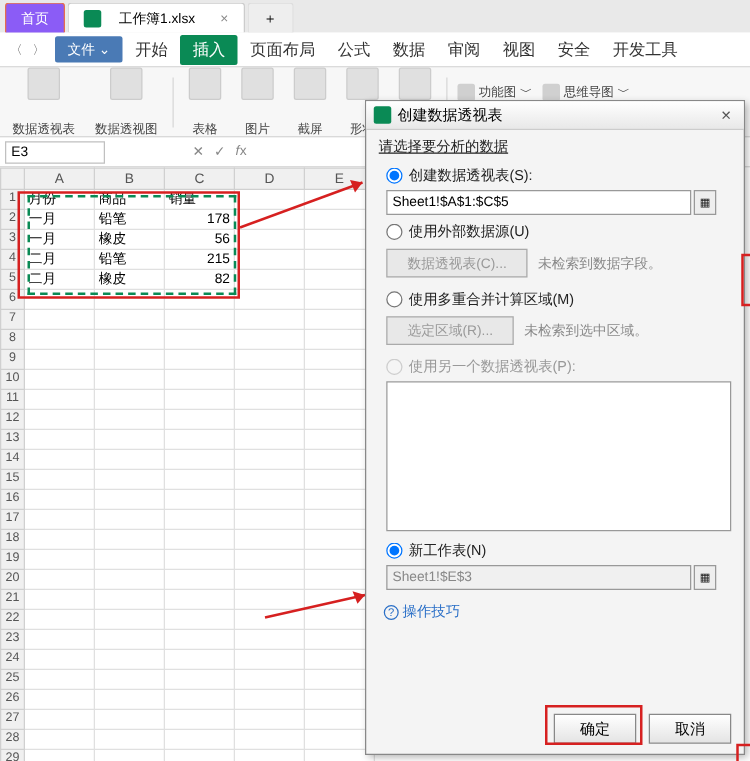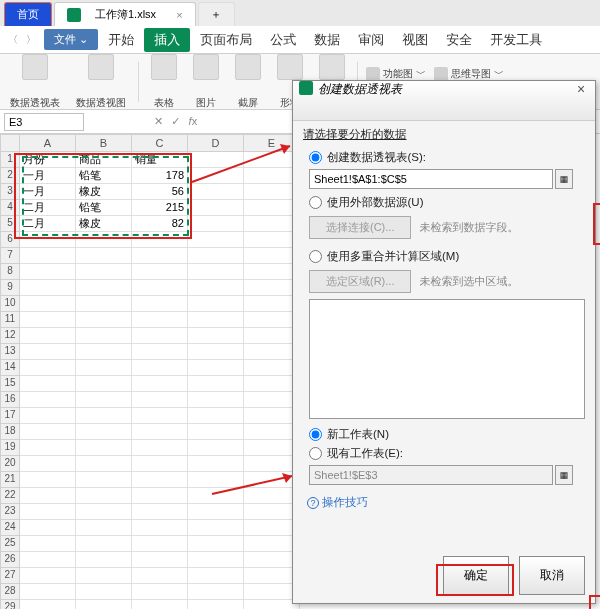--- a/index.html
+++ b/index.html
@@ -1,21 +1,21 @@
 <!DOCTYPE html>
 <html><head>
 <meta charset="utf-8">
 <style>
   * { box-sizing: border-box; margin: 0; padding: 0; font-family: "Microsoft YaHei", Arial, sans-serif; }
   body { width: 600px; height: 609px; background: #f0f0f0; position: relative; overflow: hidden; font-size: 12px; }
 
   .tabbar { height: 26px; background: #e9e9e9; display: flex; align-items: flex-end; padding-left: 4px; }
   .tab { padding: 4px 12px; background: #fff; border: 1px solid #ccc; border-bottom: none; margin-right: 2px; border-radius: 3px 3px 0 0; font-size: 11px; display:flex; align-items:center; gap:4px;}
   .tab.active { background: #fff; gap: 14px; }
-  .tab.home { background: #1d4ed8; color: #fff; border-color:#e56b4e; }
+  .tab.home { background: #8b5cf6; color: #fff; border-color:#e56b4e; }
   .wps-icon { width:14px; height:14px; background:#0a8a55; border-radius:2px; display:inline-block;}
   .tab .close { margin-left:6px; color:#888; }
 
   .ribbon-tabs { height: 28px; background: #fff; border-bottom: 1px solid #d0d0d0; display: flex; align-items: center; padding: 0 8px; gap: 2px; }
   .ribbon-tabs .file { background:#4a7ab5; color:#fff; padding:3px 10px; border-radius:2px; font-size:11px;}
   .ribbon-tabs .rtab { padding: 3px 8px; font-size: 13px; color: #333; cursor: pointer; }
   .ribbon-tabs .rtab.active { background: #0a8a55; color: #fff; border-radius: 2px; padding:3px 10px;}
   .ribbon-tabs .chev { font-size:10px; color:#666; margin-right:6px;}
 
   .ribbon { height: 56px; background: #f7f7f7; border-bottom: 1px solid #d0d0d0; display:flex; align-items:center; padding:0 6px; gap:8px;}
@@ -38,38 +38,38 @@
   .row { display: flex; height: 16px; }
   .rh { width: 20px; border: 1px solid #d0d0d0; border-top: none; background: #f0f0f0; text-align: center; font-size: 10px; line-height: 14px; color:#555;}
   .cell { width: 56px; border: 1px solid #e0e0e0; border-top: none; border-left: none; font-size: 11px; padding: 0 3px; line-height: 14px; overflow:hidden; white-space:nowrap;}
   .cell.right { text-align: right; }
 
   .marquee { position: absolute; border: 2px dashed #0a8a55; pointer-events: none; }
   .redbox { position: absolute; border: 2px solid #d62020; pointer-events: none; }
   .redarrow { position:absolute; pointer-events:none; }
 
   .dialog { position: absolute; right: 4px; top: 80px; width: 304px; height: 524px; background: #f4f4f4; border: 1px solid #888; box-shadow: 2px 2px 6px rgba(0,0,0,.3); }
-  .dlg-title { height: 40px; background: linear-gradient(#fff,#e8e8e8); border-bottom: 1px solid #ccc; display: flex; padding: 0 6px; font-size: 12px; font-style: italic; }
+  .dlg-title { height: 23px; background: linear-gradient(#fff,#e8e8e8); border-bottom: 1px solid #ccc; display: flex; align-items: center; padding: 0 6px; font-size: 12px; }
   .dlg-title .ticon { width:14px; height:14px; background:#0a8a55; margin-right:5px; border-radius:2px;}
   .dlg-title .x { margin-left: auto; font-size: 14px; color: #555; cursor: pointer; padding:0 4px;}
   .dlg-body { padding: 6px 10px; font-size: 11.5px; color: #222; }
   .sect { margin-bottom: 8px; text-decoration: underline; }
   .radio-row { display: flex; align-items: center; gap: 5px; margin: 4px 0 4px 6px; }
   .radio-row input[type=radio]{ margin:0;}
   .tinput { width: 260px; height: 20px; border: 1px solid #999; background: #fff; padding: 1px 4px; font-size: 11px; }
   .tinput.dis { background:#f0f0f0; color:#888;}
   .picker { display:flex; align-items:flex-end; gap:2px; margin:3px 0 6px 6px;}
   .picker .pb { width:18px; height:20px; border:1px solid #999; background:#eee; display:flex; align-items:center; justify-content:center; font-size:9px;}
   .gbtn { display:inline-block; padding:3px 16px; background:#e8e8e8; border:1px solid #aaa; font-size:11px; color:#888; margin:2px 0 2px 6px;}
   .hint { font-size:11px; color:#888; margin-left:8px;}
   .bigbox { width: 276px; height: 120px; border: 1px solid #999; background: #fff; margin: 4px 0 8px 6px; }
   .link { color: #2a6fc7; font-size: 11.5px; margin-left:4px;}
   .link .qicon { display:inline-block; width:12px;height:12px; border:1px solid #2a6fc7; border-radius:50%; color:#2a6fc7; font-size:9px; text-align:center; line-height:10px; margin-right:3px;}
   .btnrow { position:absolute; bottom:8px; right:10px; display:flex; gap:10px;}
-  .btn { width:66px; height:39px; border:1px solid #888; background:linear-gradient(#fff,#e4e4e4); font-size:12px; display:flex; align-items:center; justify-content:center; cursor:pointer;}
+  .btn { width:66px; height:24px; border:1px solid #888; background:linear-gradient(#fff,#e4e4e4); font-size:12px; display:flex; align-items:center; justify-content:center; cursor:pointer;}
   .disabled { color:#999 !important;}
 </style>
 </head>
 <body>
 
 <div class="tabbar">
   <div class="tab home">首页</div>
   <div class="tab active">
     <span class="wps-icon"></span>
     <span>工作簿1.xlsx</span>
@@ -415,41 +415,41 @@
     <div class="picker">
       <input class="tinput" style="width: 244px;" value="Sheet1!$A$1:$C$5">
       <div class="pb">▦</div>
     </div>
     <div class="redbox" style="left:300px; top:122px; width:282px; height:42px;"></div>
 
     <div class="radio-row">
       <input type="radio" style="">
       <span>使用外部数据源(U)</span>
     </div>
-    <div><span class="gbtn disabled">选择连接(C)...</span><span class="hint">未检索到数据字段。</span></div>
+    <div><span class="gbtn disabled">数据透视表(C)...</span><span class="hint">未检索到数据字段。</span></div>
 
     <div class="radio-row" style="margin-top:8px">
       <input type="radio" style="">
       <span>使用多重合并计算区域(M)</span>
     </div>
     <div><span class="gbtn disabled">选定区域(R)...</span><span class="hint">未检索到选中区域。</span></div>
 
+    <div class="radio-row disabled" style="margin-top:8px">
+      <input type="radio" disabled="" style="">
+      <span>使用另一个数据透视表(P):</span>
+    </div>
     <div class="bigbox"></div>
 
     <div class="redbox" style="left:296px; top:514px; width:166px; height:22px;"></div>
 
     <div class="radio-row">
       <input type="radio" checked="" style="">
       <span>新工作表(N)</span>
     </div>
 
-    <div class="radio-row">
-      <input type="radio" style="">
-      <span>现有工作表(E):</span>
-    </div>
     <div class="picker">
       <input class="tinput dis" style="width: 244px;" value="Sheet1!$E$3">
       <div class="pb">▦</div>
     </div>
 
     <div style="margin-top:10px">
       <span class="link"><span class="qicon">?</span><span>操作技巧</span></span>
     </div>
   </div>
 

